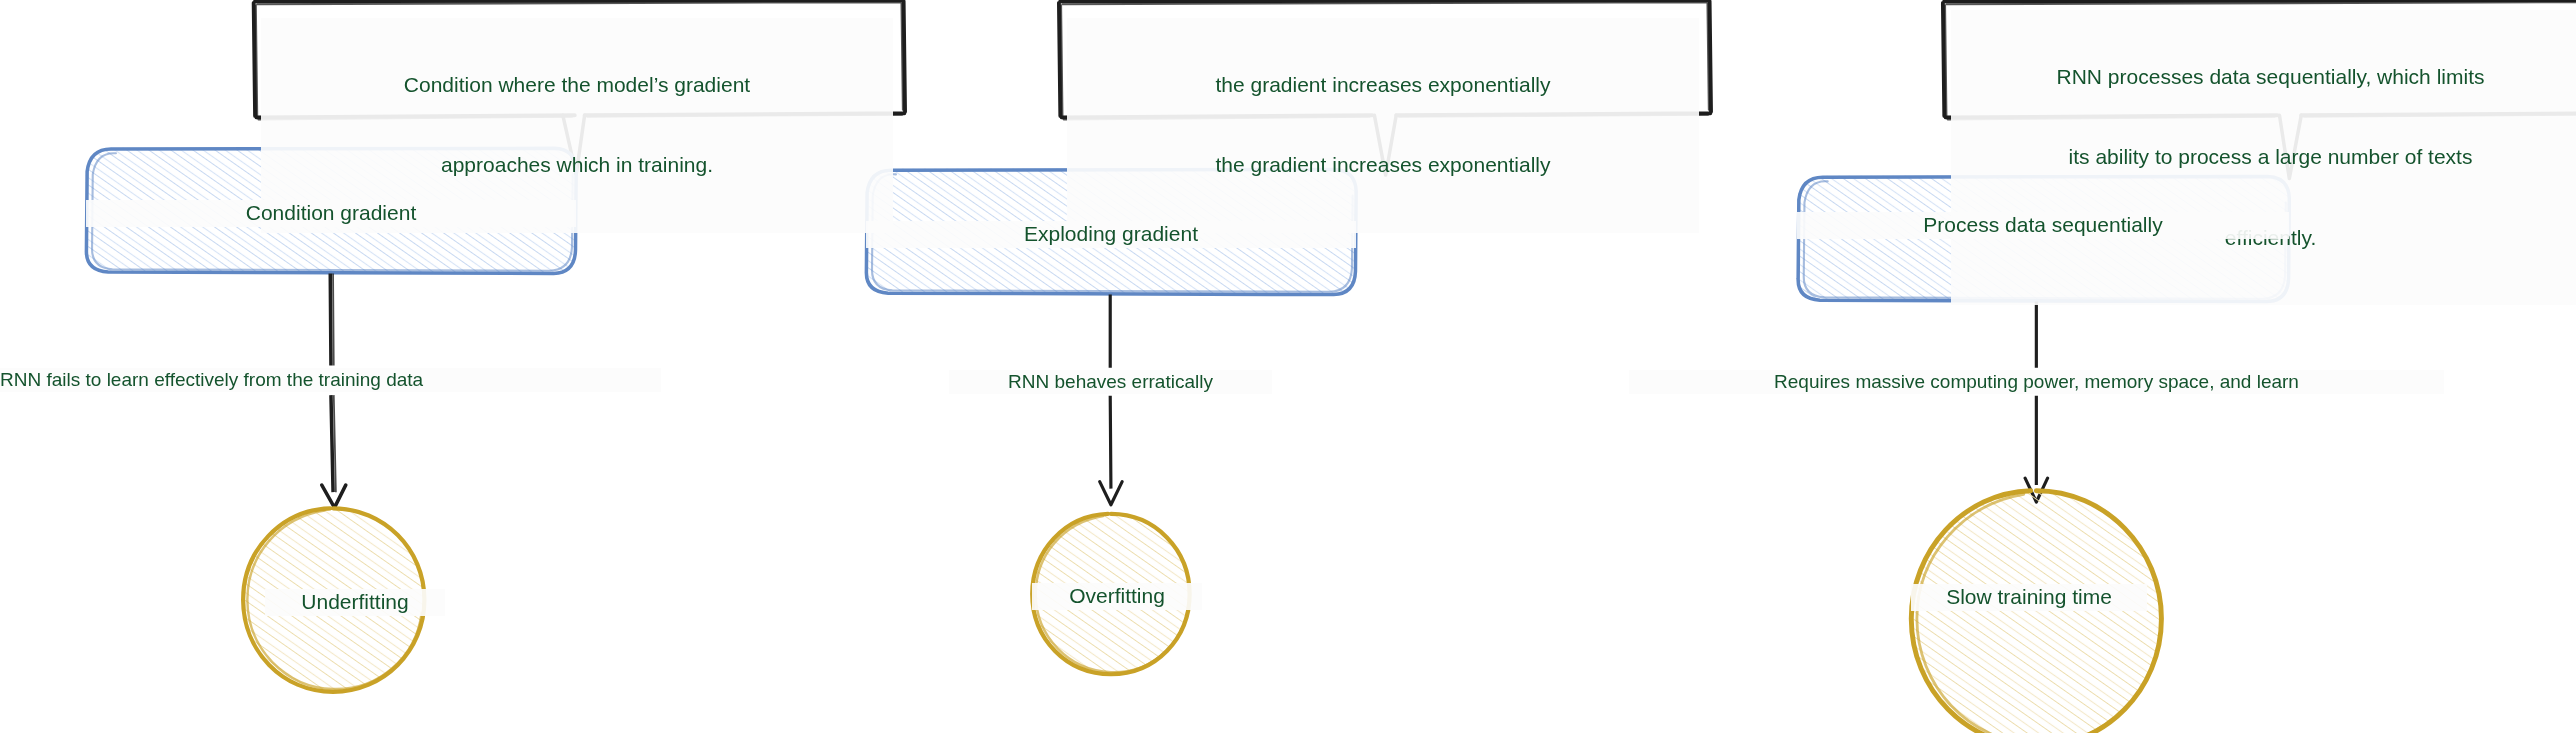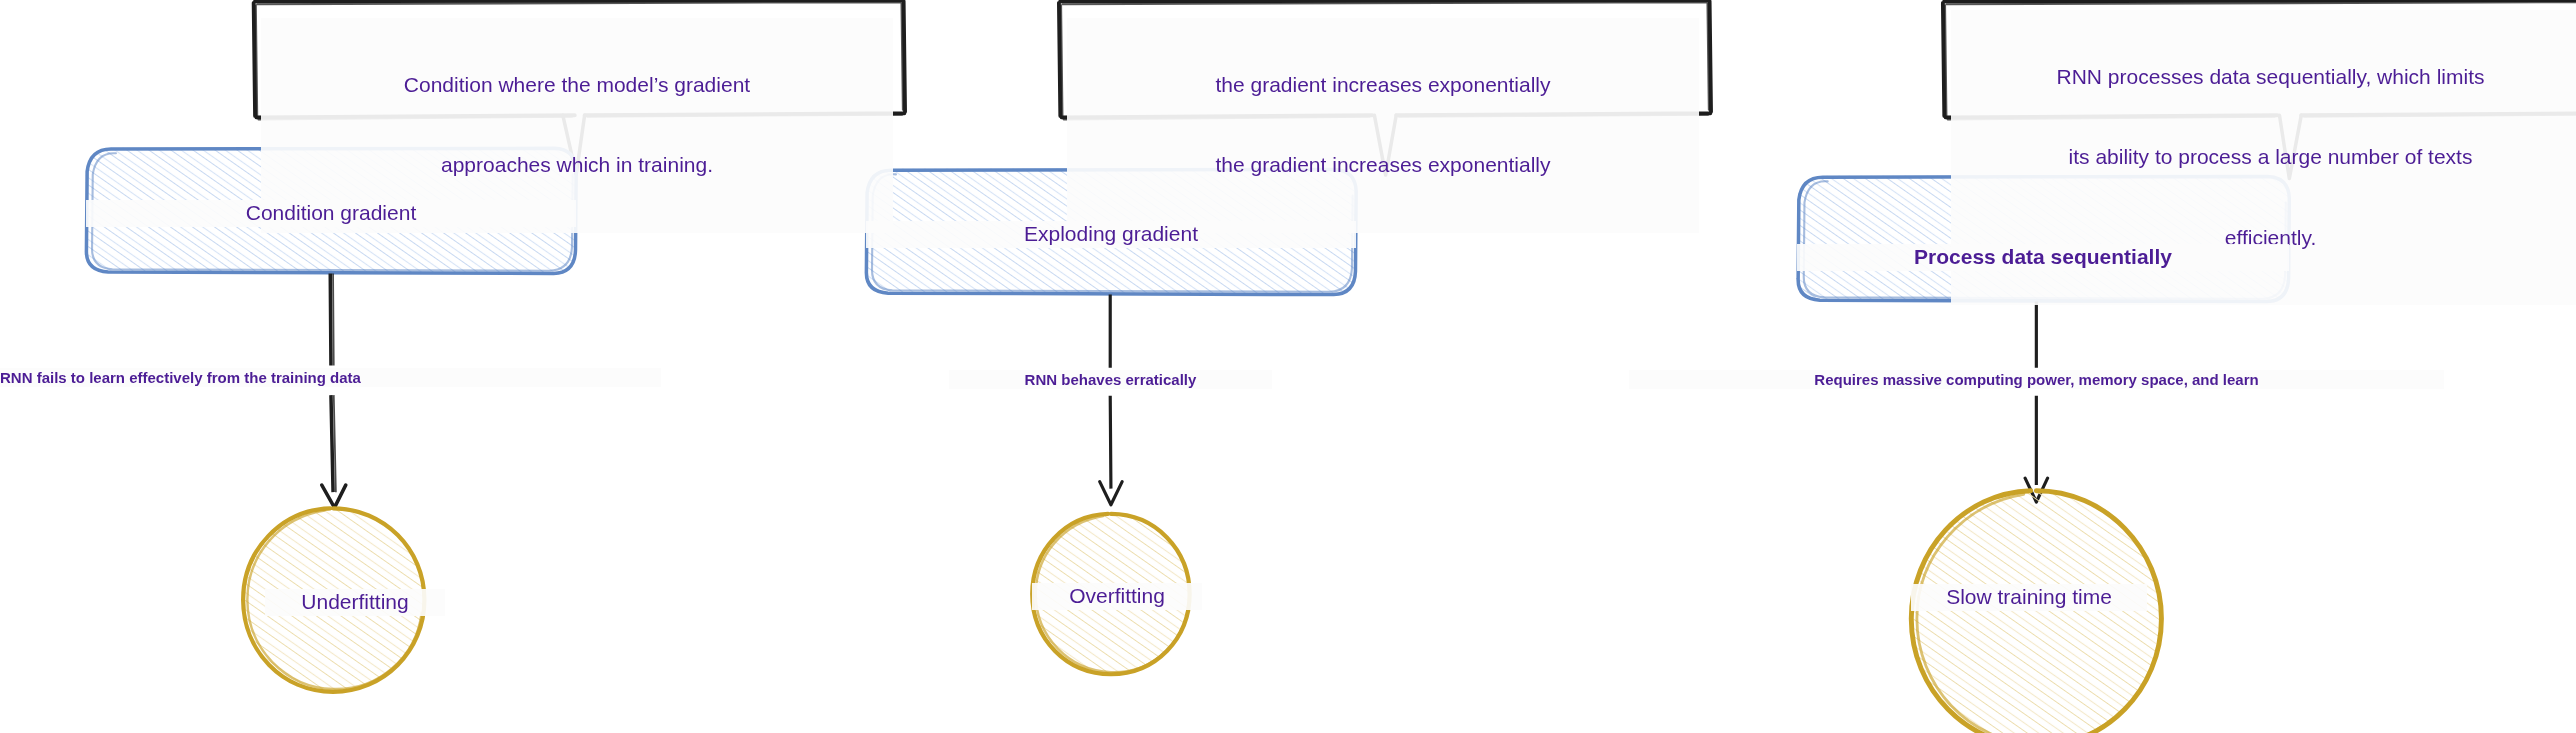--- a/index.html
+++ b/index.html
@@ -20,37 +20,36 @@
   svg.layer {
     position: absolute;
     left: 0;
     top: 0;
     width: 2576px;
     height: 734px;
     overflow: visible;
   }
   .txt {
     position: absolute;
-    color: #4c1d95;
+    color: #14532d;
     background: rgba(252,252,252,0.92);
     white-space: pre;
     line-height: 1.28;
     text-align: center;
     pointer-events: none;
   }
   .callout-text {
     font-size: 21px;
     text-align: center;
   }
   .node-label {
     font-size: 21px;
   }
   .edge-label {
-    font-size: 15px;
-    font-weight: bold;
+    font-size: 19px;
   }
   .circle-label {
     font-size: 21px;
   }
   .clip-left {
     text-align: left;
   }
 </style>
 </head>
 <body>
@@ -157,21 +156,21 @@
   <div class="txt callout-text" style="left:1951px; top:9.8px; width:639px;">
     <div>RNN processes data sequentially, which limits</div>
     <div>its ability to process a large number of texts</div>
     <div>efficiently.</div>
   </div>
 
   <div class="txt node-label" style="left:86px; top:200px; width:490px;">Condition gradient</div>
 
   <div class="txt node-label" style="left:866px; top:221px; width:490px;">Exploding gradient</div>
 
-  <div class="txt node-label" style="left:1797px; top:244px; width:492px;font-weight:bold;">Process data sequentially</div>
+  <div class="txt node-label" style="left:1797px; top:212px; width:492px;">Process data sequentially</div>
 
   <div class="txt edge-label clip-left" style="left:0px; top:368px; width:661px; text-align:left;">RNN fails to learn effectively from the training data</div>
 
   <div class="txt edge-label" style="left:949px; top:370px; width:323px;">RNN behaves erratically</div>
 
   <div class="txt edge-label" style="left:1629px; top:370px; width:815px;">Requires massive computing power, memory space, and learn</div>
 
   <div class="txt circle-label" style="left:243px; top:589px; width:180px;margin-left:22px;">Underfitting</div>
 
   <div class="txt circle-label" style="left:1032px; top:583px; width:170px;">Overfitting</div>

